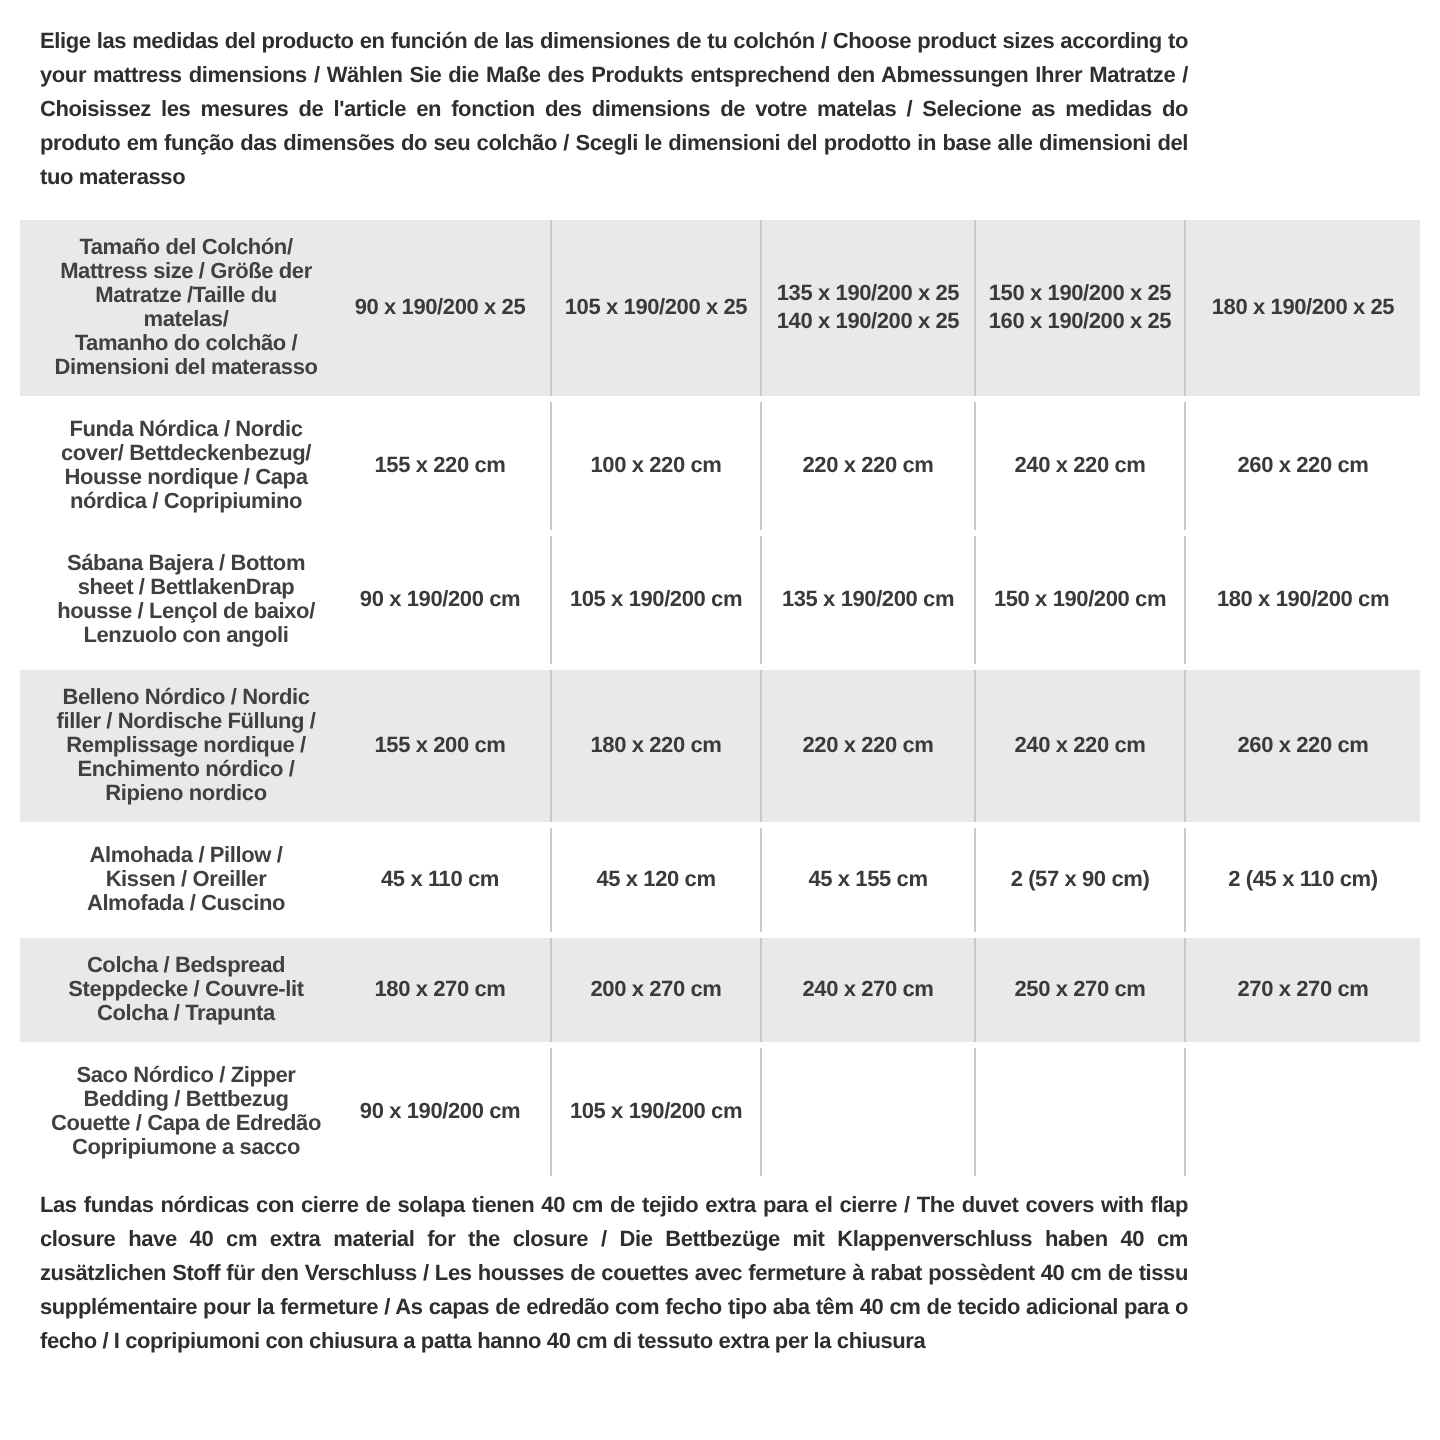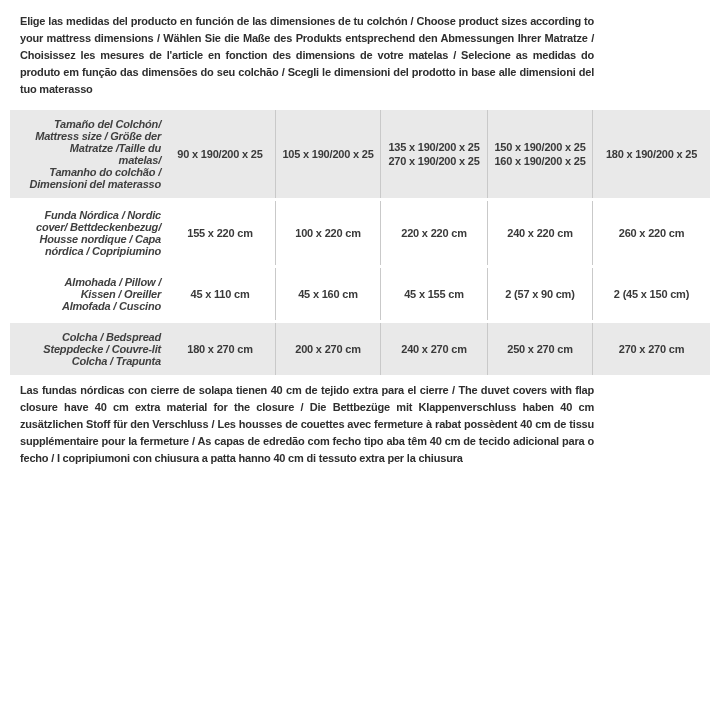--- a/index.html
+++ b/index.html
@@ -43,22 +43,21 @@
     font-weight: bold;
     font-size: 11px;
     vertical-align: middle;
     white-space: pre-line;
     letter-spacing: -0.2px;
   }
   td.label {
     line-height: 12px;
     padding: 8px 4px 8px 15px;
     color: #404040;
-    text-align: right;
-    font-style: italic;
+    text-align: center;
   }
   td.val {
     text-align: center;
     line-height: 14px;
     padding: 8px 2px;
     color: #3a3a3a;
   }
   td.val + td.val { border-left: 1px solid #c9c9c9; }
 </style>
 </head>
@@ -80,54 +79,88 @@
     <tbody>
       <tr class="stripe">
         <td class="label">Tamaño del Colchón/
 Mattress size / Größe der
 Matratze /Taille du matelas/
 Tamanho do colchão /
 Dimensioni del materasso</td>
         <td class="val">90 x 190/200 x 25</td>
         <td class="val">105 x 190/200 x 25</td>
         <td class="val">135 x 190/200 x 25
-270 x 190/200 x 25</td>
+140 x 190/200 x 25</td>
         <td class="val">150 x 190/200 x 25
 160 x 190/200 x 25</td>
         <td class="val">180 x 190/200 x 25</td>
       </tr>
       <tr>
         <td class="label">Funda Nórdica /  Nordic
 cover/ Bettdeckenbezug/
 Housse nordique  / Capa
 nórdica / Copripiumino</td>
         <td class="val">155 x 220 cm</td>
         <td class="val">100 x 220 cm</td>
         <td class="val">220 x 220 cm</td>
         <td class="val">240 x 220 cm</td>
         <td class="val">260 x 220 cm</td>
       </tr>
       <tr>
+        <td class="label">Sábana Bajera / Bottom
+sheet / BettlakenDrap
+housse / Lençol de baixo/
+Lenzuolo con angoli</td>
+        <td class="val">90 x 190/200 cm</td>
+        <td class="val">105 x 190/200 cm</td>
+        <td class="val">135 x 190/200 cm</td>
+        <td class="val">150 x 190/200 cm</td>
+        <td class="val">180 x 190/200 cm</td>
+      </tr>
+      <tr class="stripe">
+        <td class="label">Belleno Nórdico / Nordic
+filler / Nordische Füllung /
+Remplissage nordique /
+Enchimento nórdico /
+Ripieno nordico</td>
+        <td class="val">155 x 200 cm</td>
+        <td class="val">180 x 220 cm</td>
+        <td class="val">220 x 220 cm</td>
+        <td class="val">240 x 220 cm</td>
+        <td class="val">260 x 220 cm</td>
+      </tr>
+      <tr>
         <td class="label">Almohada  / Pillow /
 Kissen / Oreiller
 Almofada / Cuscino</td>
         <td class="val">45 x 110 cm</td>
-        <td class="val">45 x 160 cm</td>
+        <td class="val">45 x 120 cm</td>
         <td class="val">45 x 155 cm</td>
         <td class="val">2 (57 x 90 cm)</td>
-        <td class="val">2 (45 x 150 cm)</td>
+        <td class="val">2 (45 x 110 cm)</td>
       </tr>
       <tr class="stripe">
         <td class="label">Colcha / Bedspread
 Steppdecke / Couvre-lit
 Colcha / Trapunta</td>
         <td class="val">180 x 270 cm</td>
         <td class="val">200 x 270 cm</td>
         <td class="val">240 x 270 cm</td>
         <td class="val">250 x 270 cm</td>
         <td class="val">270 x 270 cm</td>
       </tr>
+      <tr>
+        <td class="label">Saco Nórdico / Zipper
+Bedding / Bettbezug
+Couette  / Capa de Edredão
+Copripiumone a sacco</td>
+        <td class="val">90 x 190/200 cm</td>
+        <td class="val">105 x 190/200 cm</td>
+        <td class="val"></td>
+        <td class="val"></td>
+        <td class="val"></td>
+      </tr>
     </tbody>
   </table>
 
   <p class="footnote">Las fundas nórdicas con cierre de solapa tienen 40 cm de tejido extra para el cierre  / The duvet covers with flap closure have 40 cm extra material for the closure / Die Bettbezüge mit Klappenverschluss haben 40 cm zusätzlichen Stoff für den Verschluss / Les housses de couettes avec fermeture à rabat possèdent 40 cm de tissu supplémentaire pour la fermeture / As capas de edredão com fecho tipo aba têm 40 cm de tecido adicional para o fecho / I copripiumoni con chiusura a patta hanno 40 cm di tessuto extra per la chiusura</p>
 
 </div>
 
 </body></html>

